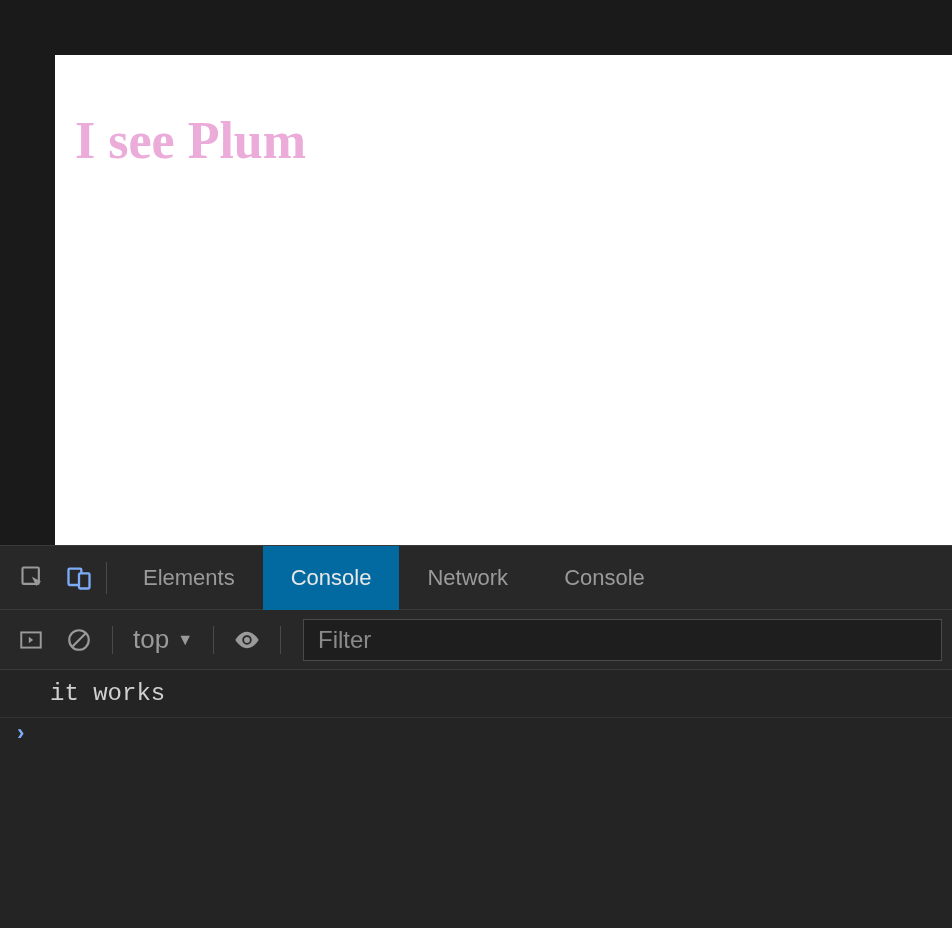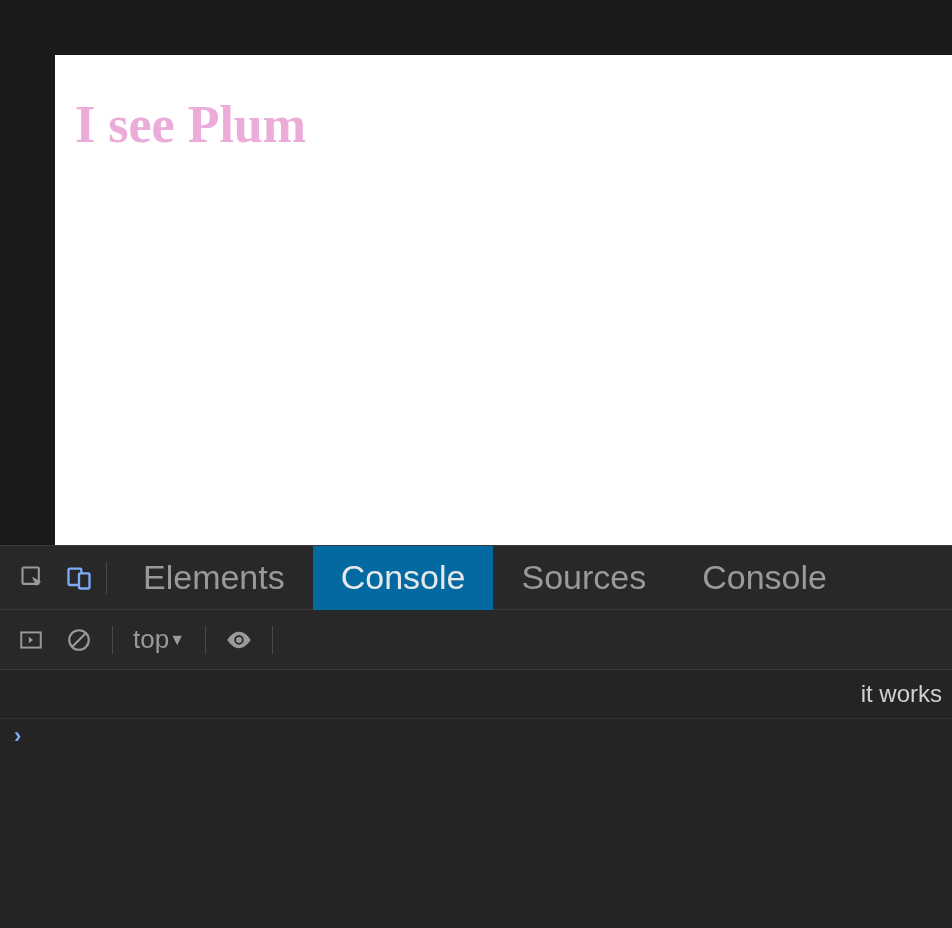--- a/index.html
+++ b/index.html
@@ -17,21 +17,21 @@
       flex-direction: column;
     }
     .viewport-area {
       padding: 55px 0 0 55px;
       height: 545px;
       background: #1a1a1a;
     }
     .page-content {
       background: #ffffff;
       height: 100%;
-      padding: 40px 20px;
+      padding: 56px 20px;
     }
     .page-heading {
       font-family: "Times New Roman", Times, serif;
       font-size: 52px;
       font-weight: bold;
       color: #ecacda;
     }
     .devtools {
       flex: 1;
       display: flex;
@@ -63,21 +63,21 @@
       width: 1px;
       height: 32px;
       background: #4a4a4a;
       margin: 0 8px 0 4px;
     }
     .tab {
       padding: 0 28px;
       height: 64px;
       display: flex;
       align-items: center;
-      font-size: 34px;
+      font-size: 22px;
       color: #9a9a9a;
       cursor: pointer;
     }
     .tab.active {
       background: #0369a1;
       color: #e8e8e8;
     }
     .console-toolbar {
       display: flex;
       align-items: center;
@@ -98,20 +98,21 @@
     }
     .toolbar-divider {
       width: 1px;
       height: 28px;
       background: #4a4a4a;
       margin: 0 6px;
     }
     .context-selector {
       display: flex;
       align-items: center;
+      gap: 8px;
       font-size: 26px;
       color: #9a9a9a;
       cursor: pointer;
       padding: 0 8px;
     }
     .context-selector .chevron {
       font-size: 16px;
     }
     .filter-input {
       flex: 1;
@@ -123,23 +124,22 @@
       padding: 0 14px;
       outline: none;
       margin-left: 10px;
     }
     .filter-input::placeholder {
       color: #8a8a8a;
     }
     .console-output {
       flex: 1;
       background: #242424;
-      font-family: Liberation Sans, sans-serif;
+      font-family: Liberation Mono, monospace;
       font-size: 24px;
-      text-align: right;
     }
     .console-message {
       padding: 10px 10px 10px 50px;
       color: #d0d0d0;
       border-bottom: 1px solid #333333;
     }
     .console-prompt-line {
       display: flex;
       align-items: center;
       padding: 4px 14px;
@@ -169,21 +169,21 @@
     </div>
     <div class="devtools-icon-btn active">
       <svg width="28" height="28" viewBox="0 0 24 24" fill="none" stroke="currentColor" stroke-width="2">
         <rect x="3" y="4" width="11" height="14" rx="1"></rect>
         <rect x="12" y="8" width="9" height="13" rx="1" fill="#282828"></rect>
       </svg>
     </div>
     <div class="tab-divider"></div>
     <div class="tab">Elements</div>
     <div class="tab active">Console</div>
-    <div class="tab">Sources</div>
+    <div class="tab">Network</div>
     <div class="tab">Console</div>
   </div>
 
   <div class="console-toolbar">
     <div class="toolbar-icon">
       <svg width="26" height="26" viewBox="0 0 24 24" fill="none" stroke="currentColor" stroke-width="1.8">
         <rect x="3" y="5" width="18" height="14"></rect>
         <path d="M10 9 L14 12 L10 15 Z" fill="currentColor" stroke="none"></path>
       </svg>
     </div>
@@ -199,20 +199,21 @@
       <span class="chevron">▼</span>
     </div>
     <div class="toolbar-divider"></div>
     <div class="toolbar-icon">
       <svg width="28" height="28" viewBox="0 0 24 24" fill="currentColor">
         <path d="M12 5 C6 5 2 12 2 12 C2 12 6 19 12 19 C18 19 22 12 22 12 C22 12 18 5 12 5 Z M12 16 C9.8 16 8 14.2 8 12 C8 9.8 9.8 8 12 8 C14.2 8 16 9.8 16 12 C16 14.2 14.2 16 12 16 Z"></path>
         <circle cx="12" cy="12" r="2.5"></circle>
       </svg>
     </div>
     <div class="toolbar-divider"></div>
+    <input class="filter-input" type="text" placeholder="Filter" style="">
   </div>
 
   <div class="console-output">
     <div class="console-message">it works</div>
     <div class="console-prompt-line">
       <span class="prompt-caret">›</span>
     </div>
   </div>
 </div>
 

